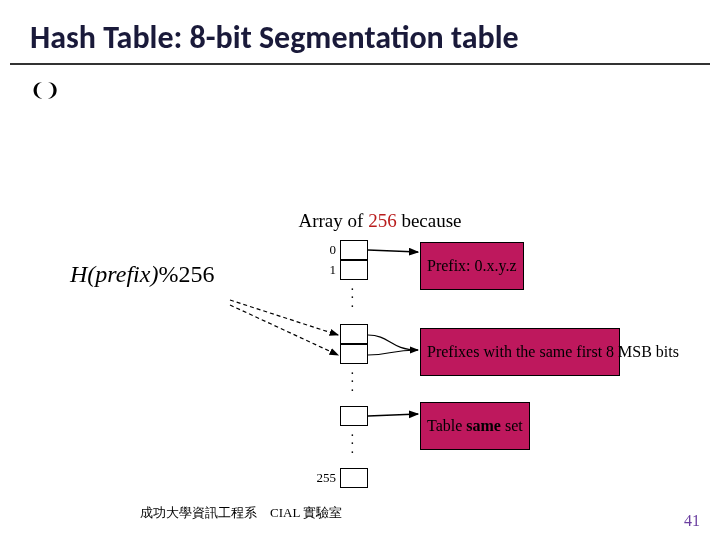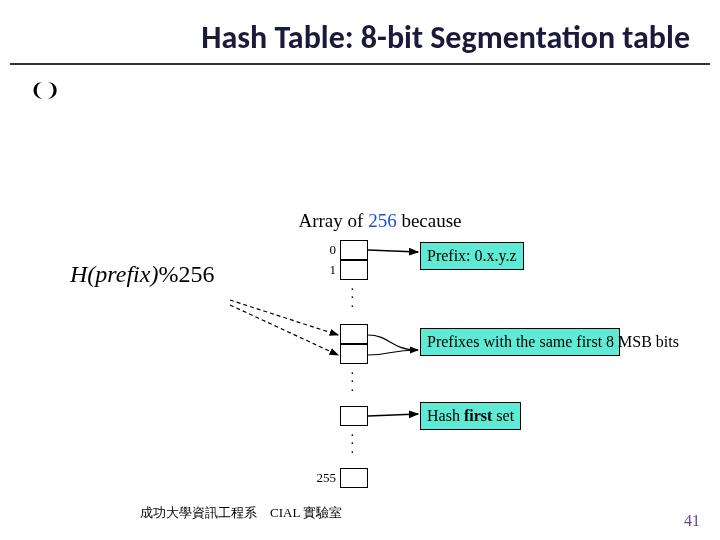--- a/index.html
+++ b/index.html
@@ -14,21 +14,20 @@
     overflow: hidden;
   }
   .title {
     font-family: "Calibri", "Arial", sans-serif;
     font-size: 32px;
     font-weight: bold;
     color: #1a1a3a;
     padding: 18px 20px 6px 20px;
     border-bottom: 2px solid #333;
     margin: 0 10px;
-    text-align: right;
   }
   .bullet-row {
     display: flex;
     align-items: flex-start;
     padding: 12px 30px 0 30px;
     font-size: 20px;
     line-height: 1.25;
   }
   .bullet-glyph {
     font-family: sans-serif;
@@ -76,23 +75,23 @@
     position: absolute;
     left: 10px;
     font-size: 14px;
     line-height: 0.6;
     letter-spacing: 0;
   }
   .annot {
     position: absolute;
     left: 420px;
     border: 1.5px solid #000;
-    padding: 4px 6px;
+    padding: 14px 6px;
     font-size: 16px;
-    background: #5eead4;
+    background: #be185d;
     white-space: nowrap;
   }
   .footer-left {
     position: absolute;
     left: 140px;
     bottom: 18px;
     font-size: 13px;
     font-family: "DFKai-SB", "KaiTi", serif;
   }
   .slide-num {
@@ -111,21 +110,21 @@
 </head>
 <body>
 
 <div class="title">Hash Table: 8-bit Segmentation table</div>
 
 <div class="bullet-row">
   <span class="bullet-glyph">❨❩</span>
 </div>
 
 <div class="array-caption">
-  <span>Array of </span><span style="color:#1d4ed8">256</span><span> because</span>
+  <span>Array of </span><span style="color:#b91c1c">256</span><span> because</span>
 </div>
 
 <div class="hash-label">
   <span style="font-style:italic">H</span><span>(prefix)</span><span style="font-style:normal">%256</span><br>
 </div>
 
 <div class="diagram">
   <div class="cell" style="top:0"></div>
   <div class="cell-label" style="top:2px">0</div>
   <div class="cell" style="top:20px"></div>
@@ -136,21 +135,21 @@
   <div class="dots" style="top:130px">·<br>·<br>·</div>
   <div class="cell" style="top:166px"></div>
   <div class="dots" style="top:192px">·<br>·<br>·</div>
   <div class="cell" style="top:228px"></div>
   <div class="cell-label" style="top:230px">255</div>
 </div>
 
 <div class="annot" style="top:242px">Prefix: 0.x.y.z</div>
 <div class="annot" style="top:328px;width:200px">Prefixes with the same first 8 MSB bits</div>
 <div class="annot" style="top:402px">
-  <span>Hash </span><b>first</b><span> set</span>
+  <span>Table </span><b>same</b><span> set</span>
 </div>
 
 <svg class="overlay" width="720" height="540">
   <defs>
     <marker id="ah" markerWidth="8" markerHeight="8" refX="7" refY="3" orient="auto">
       <path d="M0,0 L8,3 L0,6 Z" fill="#000"></path>
     </marker>
   </defs>
 
   <line x1="368" y1="250" x2="418" y2="252" stroke="#000" stroke-width="1.3" marker-end="url(#ah)"></line>

